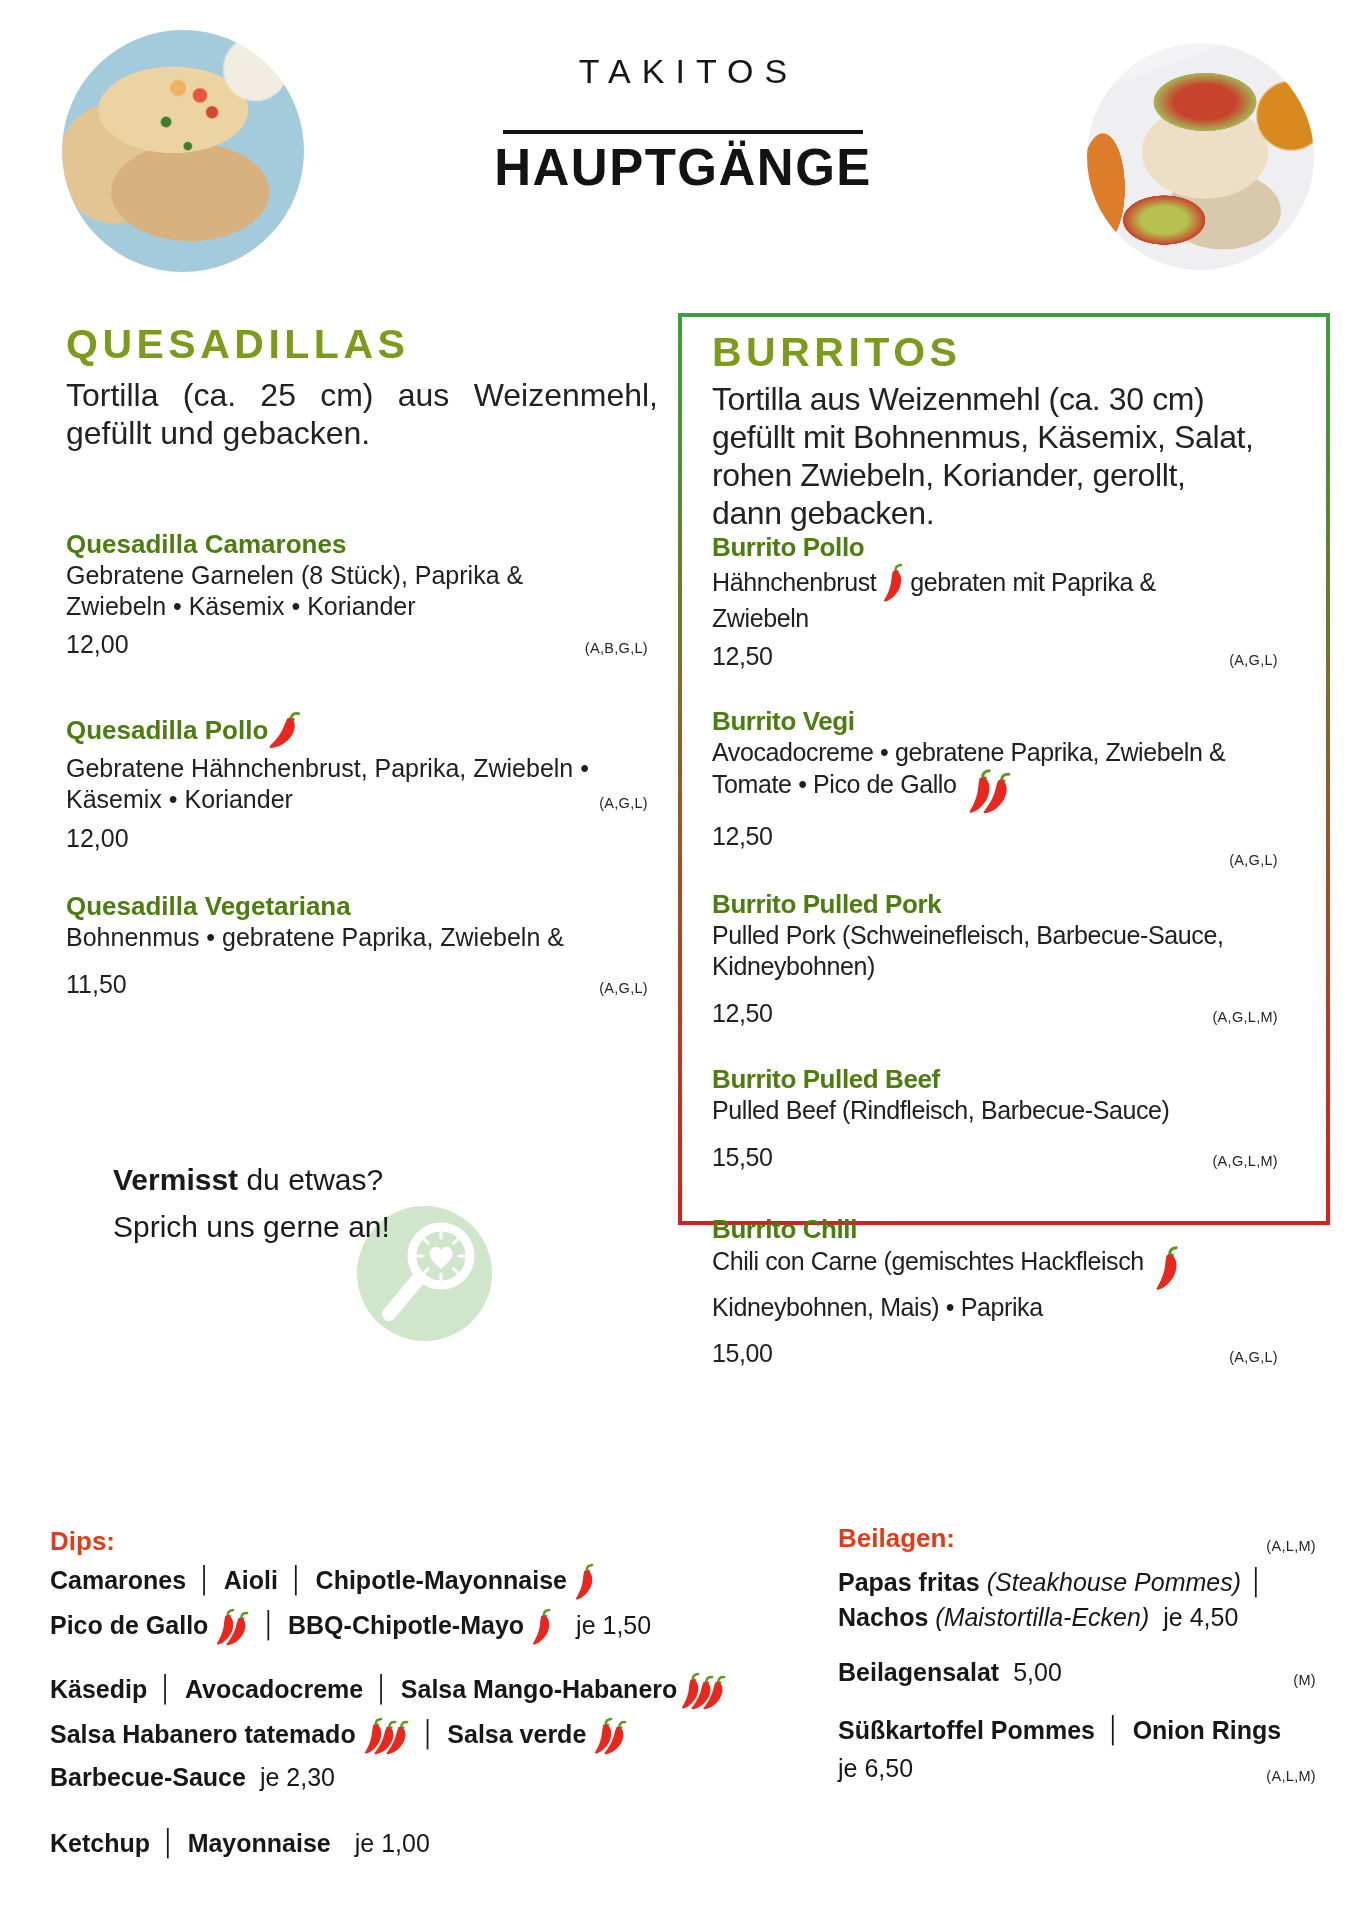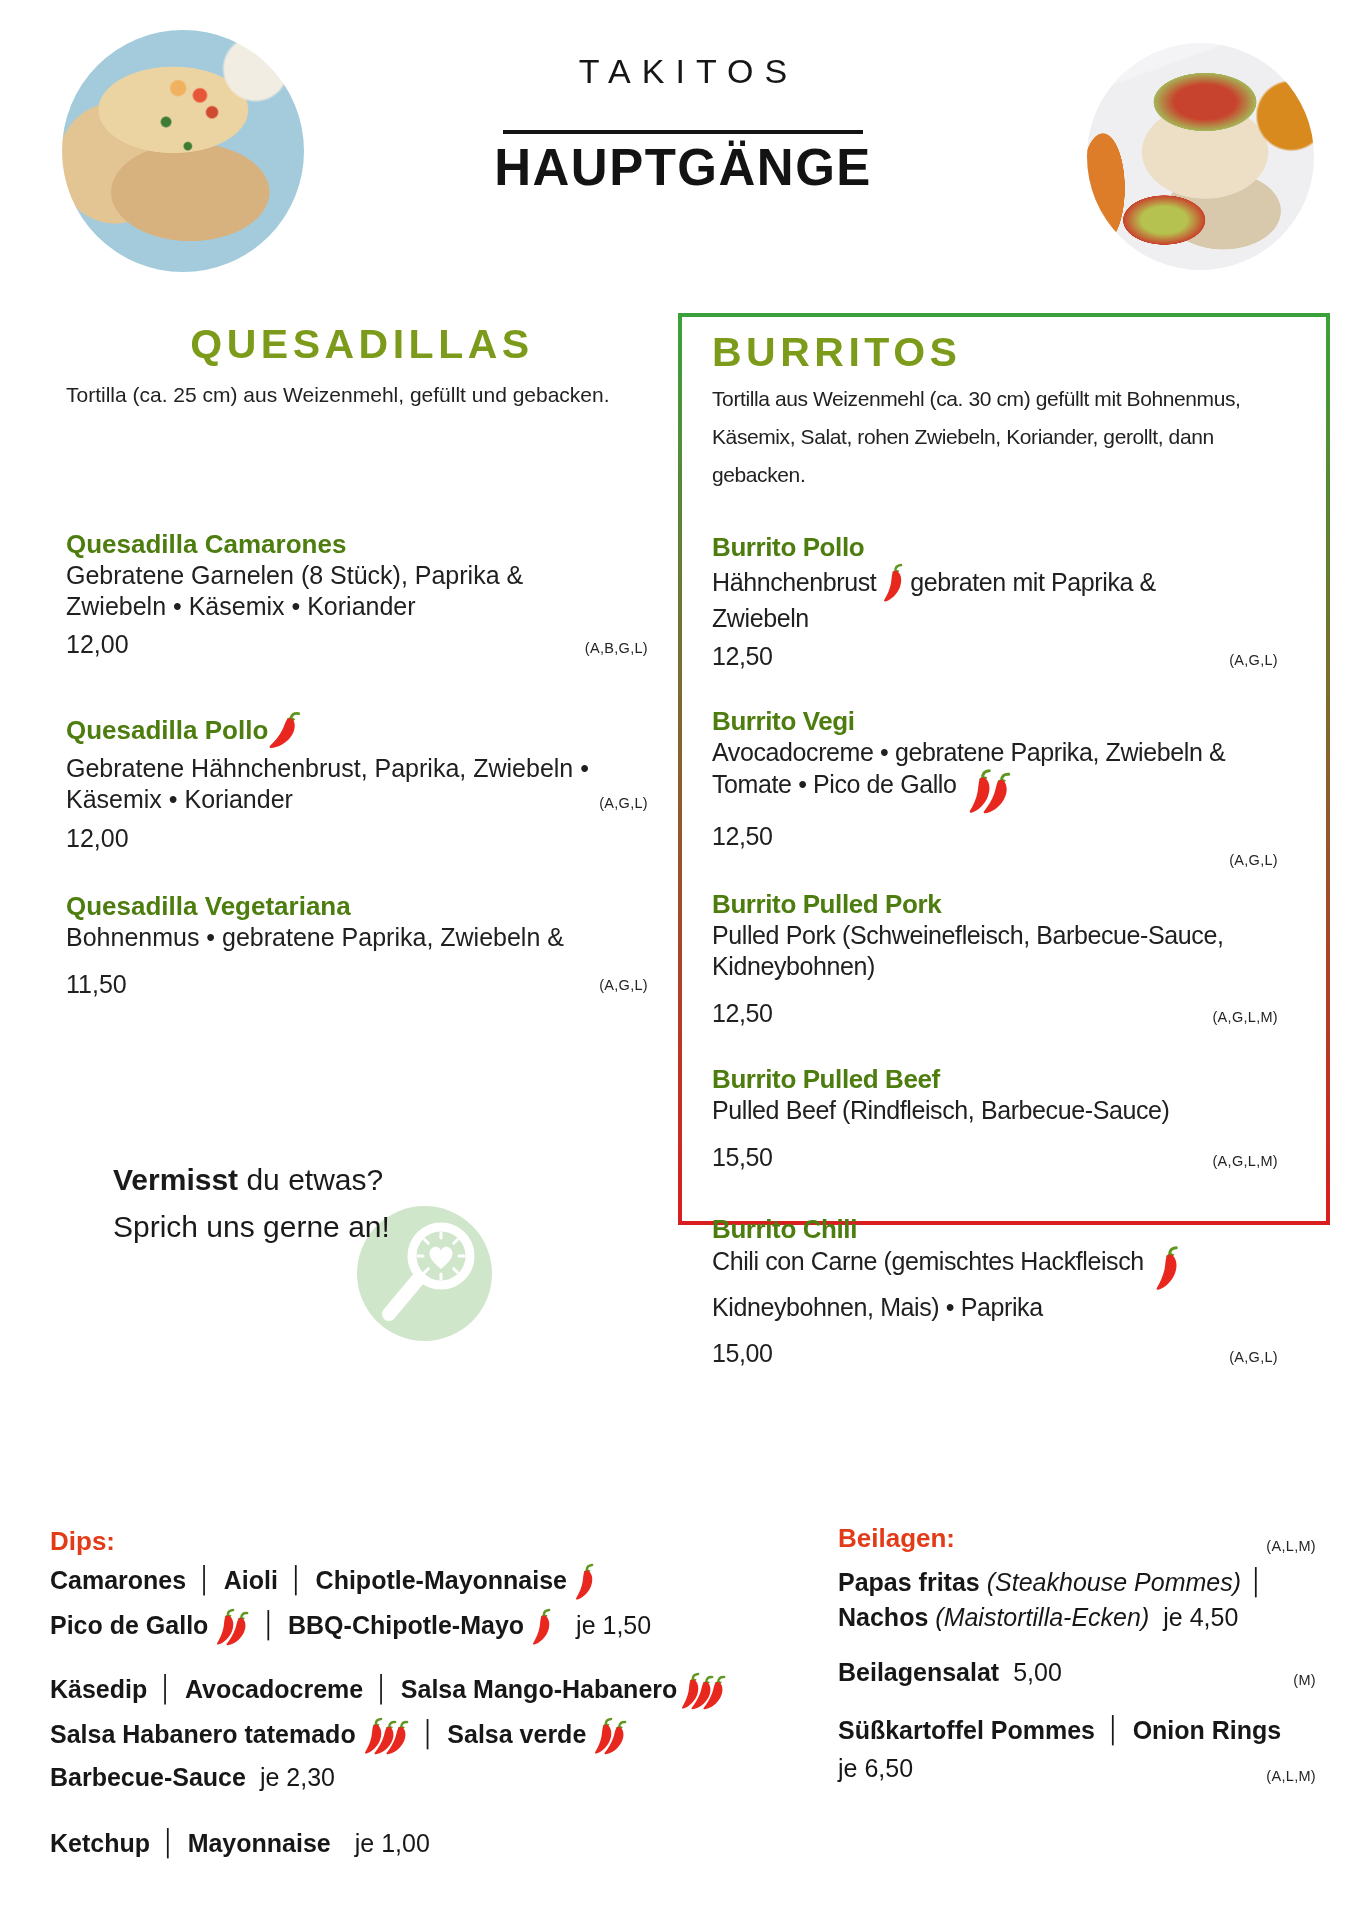--- a/index.html
+++ b/index.html
@@ -30,38 +30,38 @@
       radial-gradient(ellipse 46% 34% at 52% 48%, #ecdfc6 0 60%, rgba(0,0,0,0) 61%),
       radial-gradient(ellipse 42% 28% at 60% 74%, #d9c9ac 0 60%, rgba(0,0,0,0) 61%),
       #efeff1;}
   .brand{position:absolute;top:52px;left:0;width:100%;text-align:center;
          font-size:34px;font-weight:400;letter-spacing:11px;text-indent:11px;color:#161616;}
   .brand-rule{position:absolute;top:130px;left:503px;width:360px;height:4px;background:#141414;}
   .title{position:absolute;top:138px;left:0;width:100%;text-align:center;margin:0;
          font-size:51px;font-weight:800;letter-spacing:1.5px;color:#131313;}
 
   
-  .h2{font-size:41px;font-weight:800;color:#7d9b1b;letter-spacing:4.5px;margin:0;line-height:48px;text-align:center;}
+  .h2{font-size:41px;font-weight:800;color:#7d9b1b;letter-spacing:4.5px;margin:0;line-height:48px;}
   .h3red{font-size:26px;font-weight:700;color:#e33b17;line-height:32px;}
   .nm{font-size:26px;font-weight:700;line-height:32px;color:#4d7c0f;}
   .ds{font-size:25px;line-height:31px;color:#202020;}
   .pr{font-size:25px;line-height:31px;color:#202020;font-weight:400;}
   .al{font-size:14.5px;color:#242424;letter-spacing:.3px;font-weight:400;}
   .prow{display:flex;justify-content:space-between;align-items:baseline;}
-  .intro{font-size:21px;line-height:38px;color:#222;margin:0;}
+  .intro{font-size:32px;line-height:38px;color:#222;margin:0;}
   .just{text-align:justify;}
   .cond{letter-spacing:-0.4px;}
   .b{font-weight:700;}
 
   
   .ques{position:absolute;left:66px;top:320px;width:592px;}
   .ques .intro{margin-top:8px;}
   .q-item{position:absolute;left:66px;width:582px;}
   .q-item .prow{margin-top:7px;}
-  .q-item.mt .prow{margin-top:16px;align-items:center;}
+  .q-item.mt .prow{margin-top:16px;}
 
   
   .bbox{position:absolute;left:678px;top:313px;width:652px;height:912px;box-sizing:border-box;
         border:4px solid #3aa13a;border-image:linear-gradient(180deg,#3aa13a,#d91e20) 1;}
   .bbox .h2{position:absolute;left:30px;top:11px;}
   .bbox .intro{position:absolute;left:30px;top:63px;width:545px;}
   .b-item{position:absolute;left:30px;width:566px;}
 
   
   .note-circle{position:absolute;left:357px;top:1206px;width:135px;height:135px;border-radius:50%;

